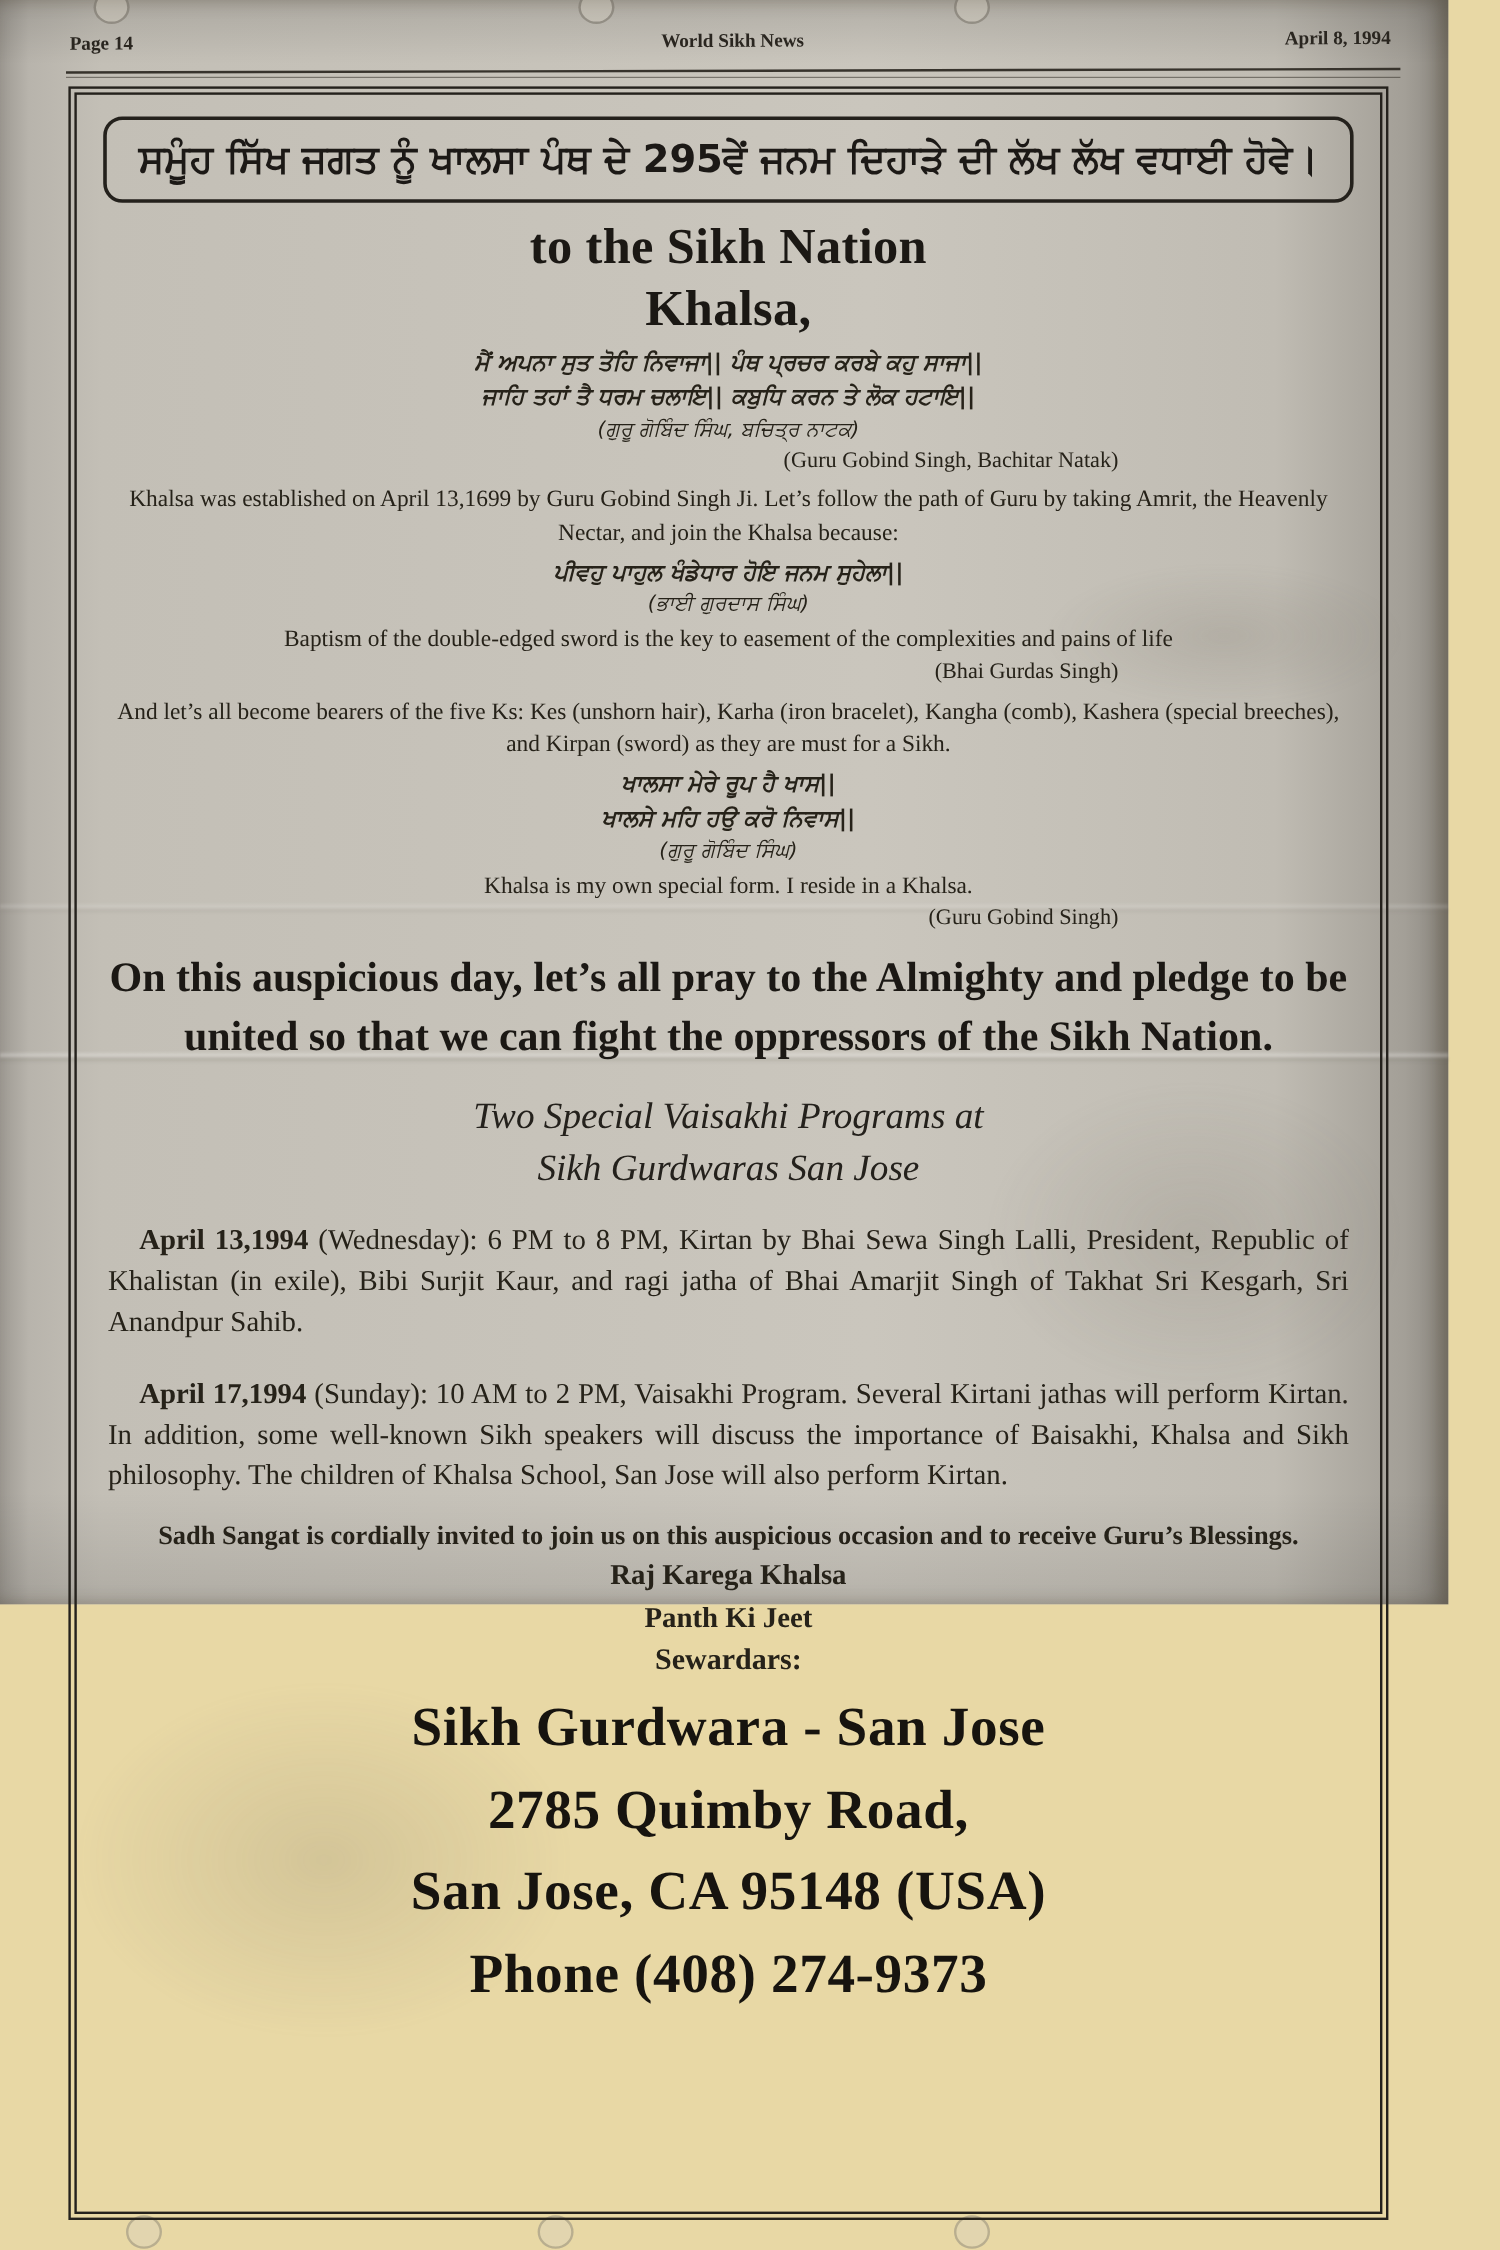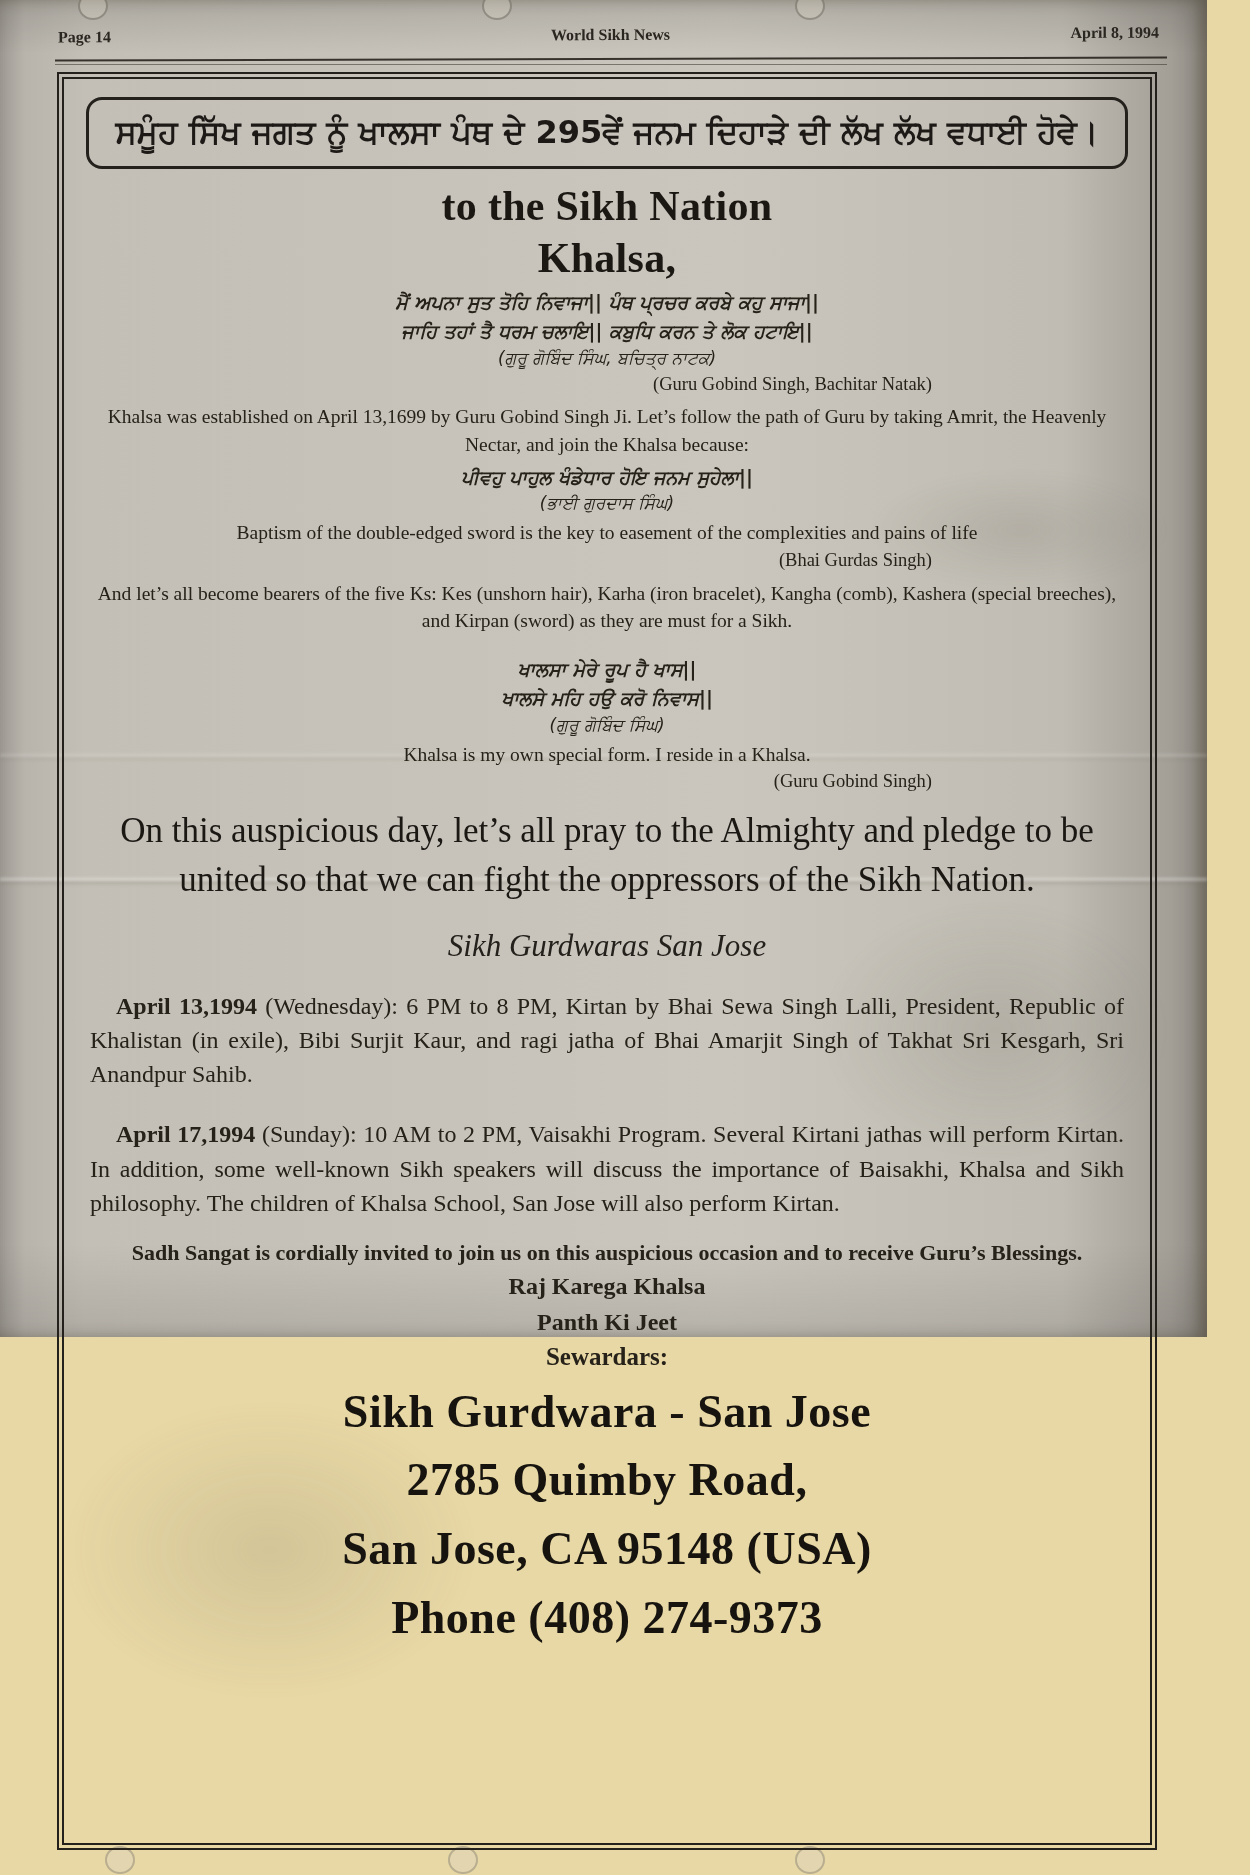--- a/index.html
+++ b/index.html
@@ -41,21 +41,21 @@
     font-family:"DejaVu Sans", sans-serif;
     font-weight:bold;font-size:32px;line-height:1.2;
     white-space:nowrap;overflow:hidden;color:#1c1916;
   }
   .title{font-size:42px;font-weight:bold;line-height:1.22;margin:12px 0 4px;color:#1b1814;letter-spacing:0.3px;}
   .gurmukhi{font-family:"DejaVu Sans", sans-serif;font-weight:bold;font-style:italic;font-size:19px;line-height:1.55;}
   .gurmukhi-attr{font-family:"DejaVu Sans", sans-serif;font-style:italic;font-size:17px;line-height:1.4;}
   .quote{font-size:19.5px;line-height:1.42;max-width:1025px;margin:3px auto 0;}
   .para-center{font-size:19.5px;line-height:1.42;max-width:1048px;margin:6px auto 0;}
   .attr-right{text-align:right;font-size:18.5px;line-height:1.4;padding-right:200px;margin-top:1px;}
-  .pledge{font-size:35px;font-weight:normal;line-height:1.38;max-width:1042px;margin:12px auto 0;color:#1b1814;}
+  .pledge{font-size:35px;font-weight:bold;line-height:1.38;max-width:1042px;margin:12px auto 0;color:#1b1814;}
   .programs-heading{font-size:31px;font-style:italic;line-height:1.4;margin-top:20px;color:#24211c;}
   .event{font-size:24px;line-height:1.42;text-align:justify;margin:22px 8px 0;text-indent:26px;}
   .event .date{font-weight:bold;}
   .invitation{font-size:22px;font-weight:bold;margin-top:20px;}
   .slogan-lg{font-size:24px;font-weight:bold;line-height:1.3;margin-top:5px;}
   .slogan-sm{font-size:25px;font-weight:bold;line-height:1.3;margin-top:3px;}
   .venue{font-size:46px;font-weight:bold;line-height:1.32;margin-top:8px;color:#17140f;letter-spacing:0.5px;}
   .venue div{margin-top:8px;}
   .hole{position:absolute;width:26px;height:24px;border-radius:50%;
     border:2px solid rgba(60,55,45,0.35);background:rgba(215,210,196,0.35);}
@@ -113,30 +113,31 @@
       <div class="para-center">Khalsa was established on April 13,1699 by Guru Gobind Singh Ji. Let’s follow the path of Guru by taking Amrit, the Heavenly Nectar, and join the Khalsa because:</div>
 
       <div class="gurmukhi" lang="pa" style="margin-top:4px;">ਪੀਵਹੁ ਪਾਹੁਲ ਖੰਡੇਧਾਰ ਹੋਇ ਜਨਮ ਸੁਹੇਲਾ||</div>
       <div class="gurmukhi-attr" lang="pa">(ਭਾਈ ਗੁਰਦਾਸ ਸਿੰਘ)</div>
 
       <div class="quote">Baptism of the double-edged sword is the key to easement of the complexities and pains of life</div>
       <div class="attr-right">(Bhai Gurdas Singh)</div>
 
       <div class="para-center">And let’s all become bearers of the five Ks: Kes (unshorn hair), Karha (iron bracelet), Kangha (comb), Kashera (special breeches), and Kirpan (sword) as they are must for a Sikh.</div>
 
-      <div class="gurmukhi" lang="pa" style="margin-top:20px;">ਖਾਲਸਾ ਮੇਰੇ ਰੂਪ ਹੈ ਖਾਸ||</div>
+      <div class="gurmukhi" lang="pa" style="margin-top:4px;">ਖਾਲਸਾ ਮੇਰੇ ਰੂਪ ਹੈ ਖਾਸ||</div>
       <div class="gurmukhi" lang="pa">ਖਾਲਸੇ ਮਹਿ ਹਉ ਕਰੋ ਨਿਵਾਸ||</div>
       <div class="gurmukhi-attr" lang="pa">(ਗੁਰੂ ਗੋਬਿੰਦ ਸਿੰਘ)</div>
 
       <div class="quote">Khalsa is my own special form. I reside in a Khalsa.</div>
       <div class="attr-right">(Guru Gobind Singh)</div>
 
       <div class="pledge">On this auspicious day, let’s all pray to the Almighty and pledge to be united so that we can fight the oppressors of the Sikh Nation.</div>
 
       <div class="programs-heading">
+        <div>Two Special Vaisakhi Programs at</div>
         <div>Sikh Gurdwaras San Jose</div>
       </div>
 
       <p class="event"><span class="date">April 13,1994</span><span> (Wednesday): 6 PM to 8 PM, Kirtan by Bhai Sewa Singh Lalli, President, Republic of Khalistan (in exile), Bibi Surjit Kaur, and ragi jatha of Bhai Amarjit Singh of Takhat Sri Kesgarh, Sri Anandpur Sahib.</span></p>
 
       <p class="event" style="margin-top:26px;"><span class="date">April 17,1994</span><span> (Sunday): 10 AM to 2 PM, Vaisakhi Program. Several Kirtani jathas will perform Kirtan. In addition, some well-known Sikh speakers will discuss the importance of Baisakhi, Khalsa and Sikh philosophy. The children of Khalsa School, San Jose will also perform Kirtan.</span></p>
 
       <div class="invitation">Sadh Sangat is cordially invited to join us on this auspicious occasion and to receive Guru’s Blessings.</div>
 
       <div class="slogan-lg">Raj Karega Khalsa</div>

